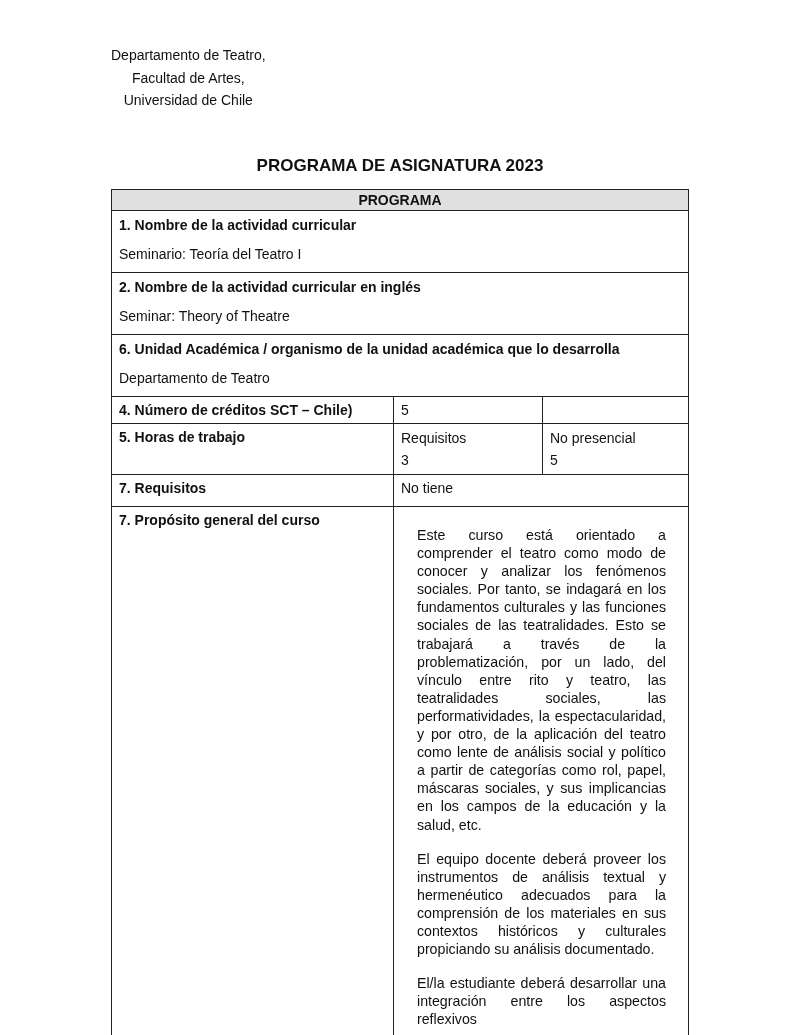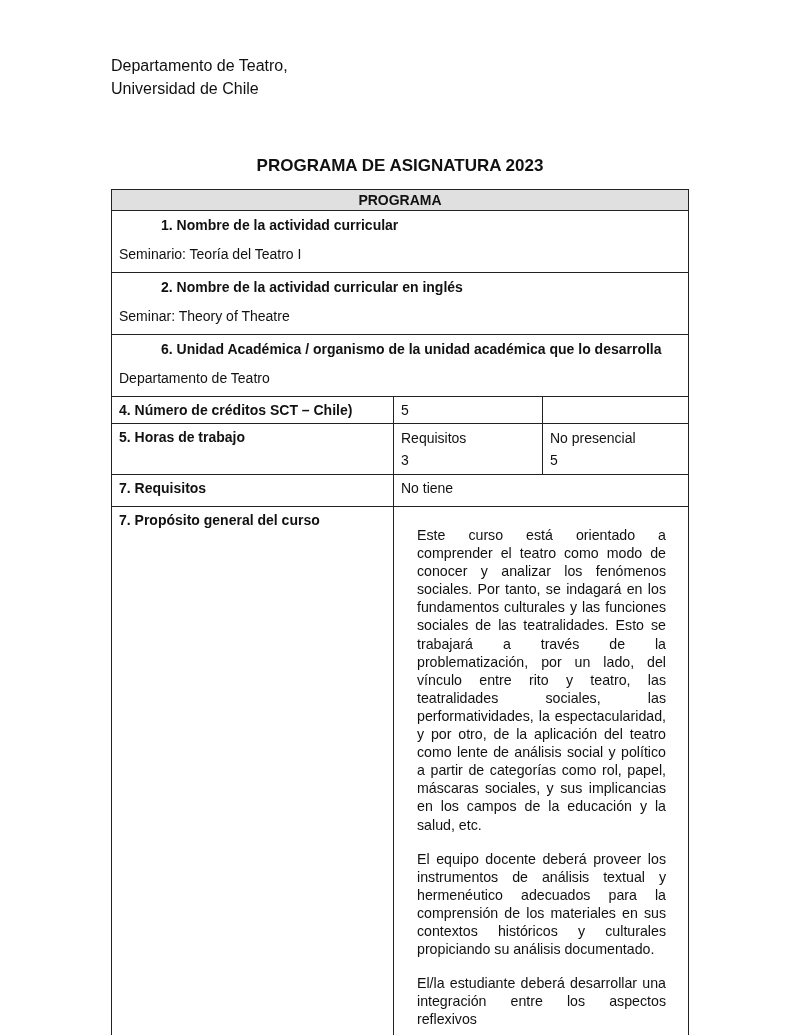--- a/index.html
+++ b/index.html
@@ -1,40 +1,41 @@
 <!DOCTYPE html>
 <html><head>
 <meta charset="utf-8">
 <style>
   html, body { margin: 0; padding: 0; background: #ffffff; }
   body { width: 800px; height: 1035px; position: relative; overflow: hidden;
          font-family: "Liberation Sans", "DejaVu Sans", sans-serif; color: #111; }
-  .header-lines { position: absolute; left: 111px; top: 55px; font-size: 16px; line-height: 22.5px; }
+  .header-lines { position: absolute; left: 111px; top: 44px; font-size: 14px; line-height: 22.5px; text-align: center; }
   .doc-title { position: absolute; left: 0; width: 800px; top: 156px; text-align: center;
                font-weight: bold; font-size: 17px; }
   table.prog { position: absolute; left: 111px; top: 189px; width: 578px; border-collapse: collapse;
                font-size: 14px; border-radius: 13px; }
   table.prog td { border: 1.3px solid #222; vertical-align: top; padding: 3px 6px 3px 7px; }
   .hdr { background: #e0e0e0; text-align: center; font-weight: bold; padding: 1px 6px !important;
          height: 18px; line-height: 18px; }
-  .lbl { font-weight: bold; margin-left: 42px; }
+  .lbl { font-weight: bold; }
   .single .lbl { margin-top: 1px; line-height: 20px; }
   .single .val { margin-top: 9px; line-height: 20px; margin-bottom: 5px; }
   .narrow { line-height: 20px; }
   .v2 .line { line-height: 22px; }
   .purpose { text-align: justify; line-height: 18.1px; font-size: 14.2px; text-align-last: auto; }
   .purpose p { margin: 16px; }
   .col1 { width: 268px; }
   .col2 { width: 135px; }
 </style>
 </head>
 <body>
 
 <div class="header-lines">
   <div>Departamento de Teatro,</div>
+  <div>Facultad de Artes,</div>
   <div>Universidad de Chile</div>
 </div>
 
 <div class="doc-title">PROGRAMA DE ASIGNATURA 2023</div>
 
 <table class="prog">
   <tbody>
       <tr>
     <td colspan="3" class="hdr">PROGRAMA</td>
   </tr>

